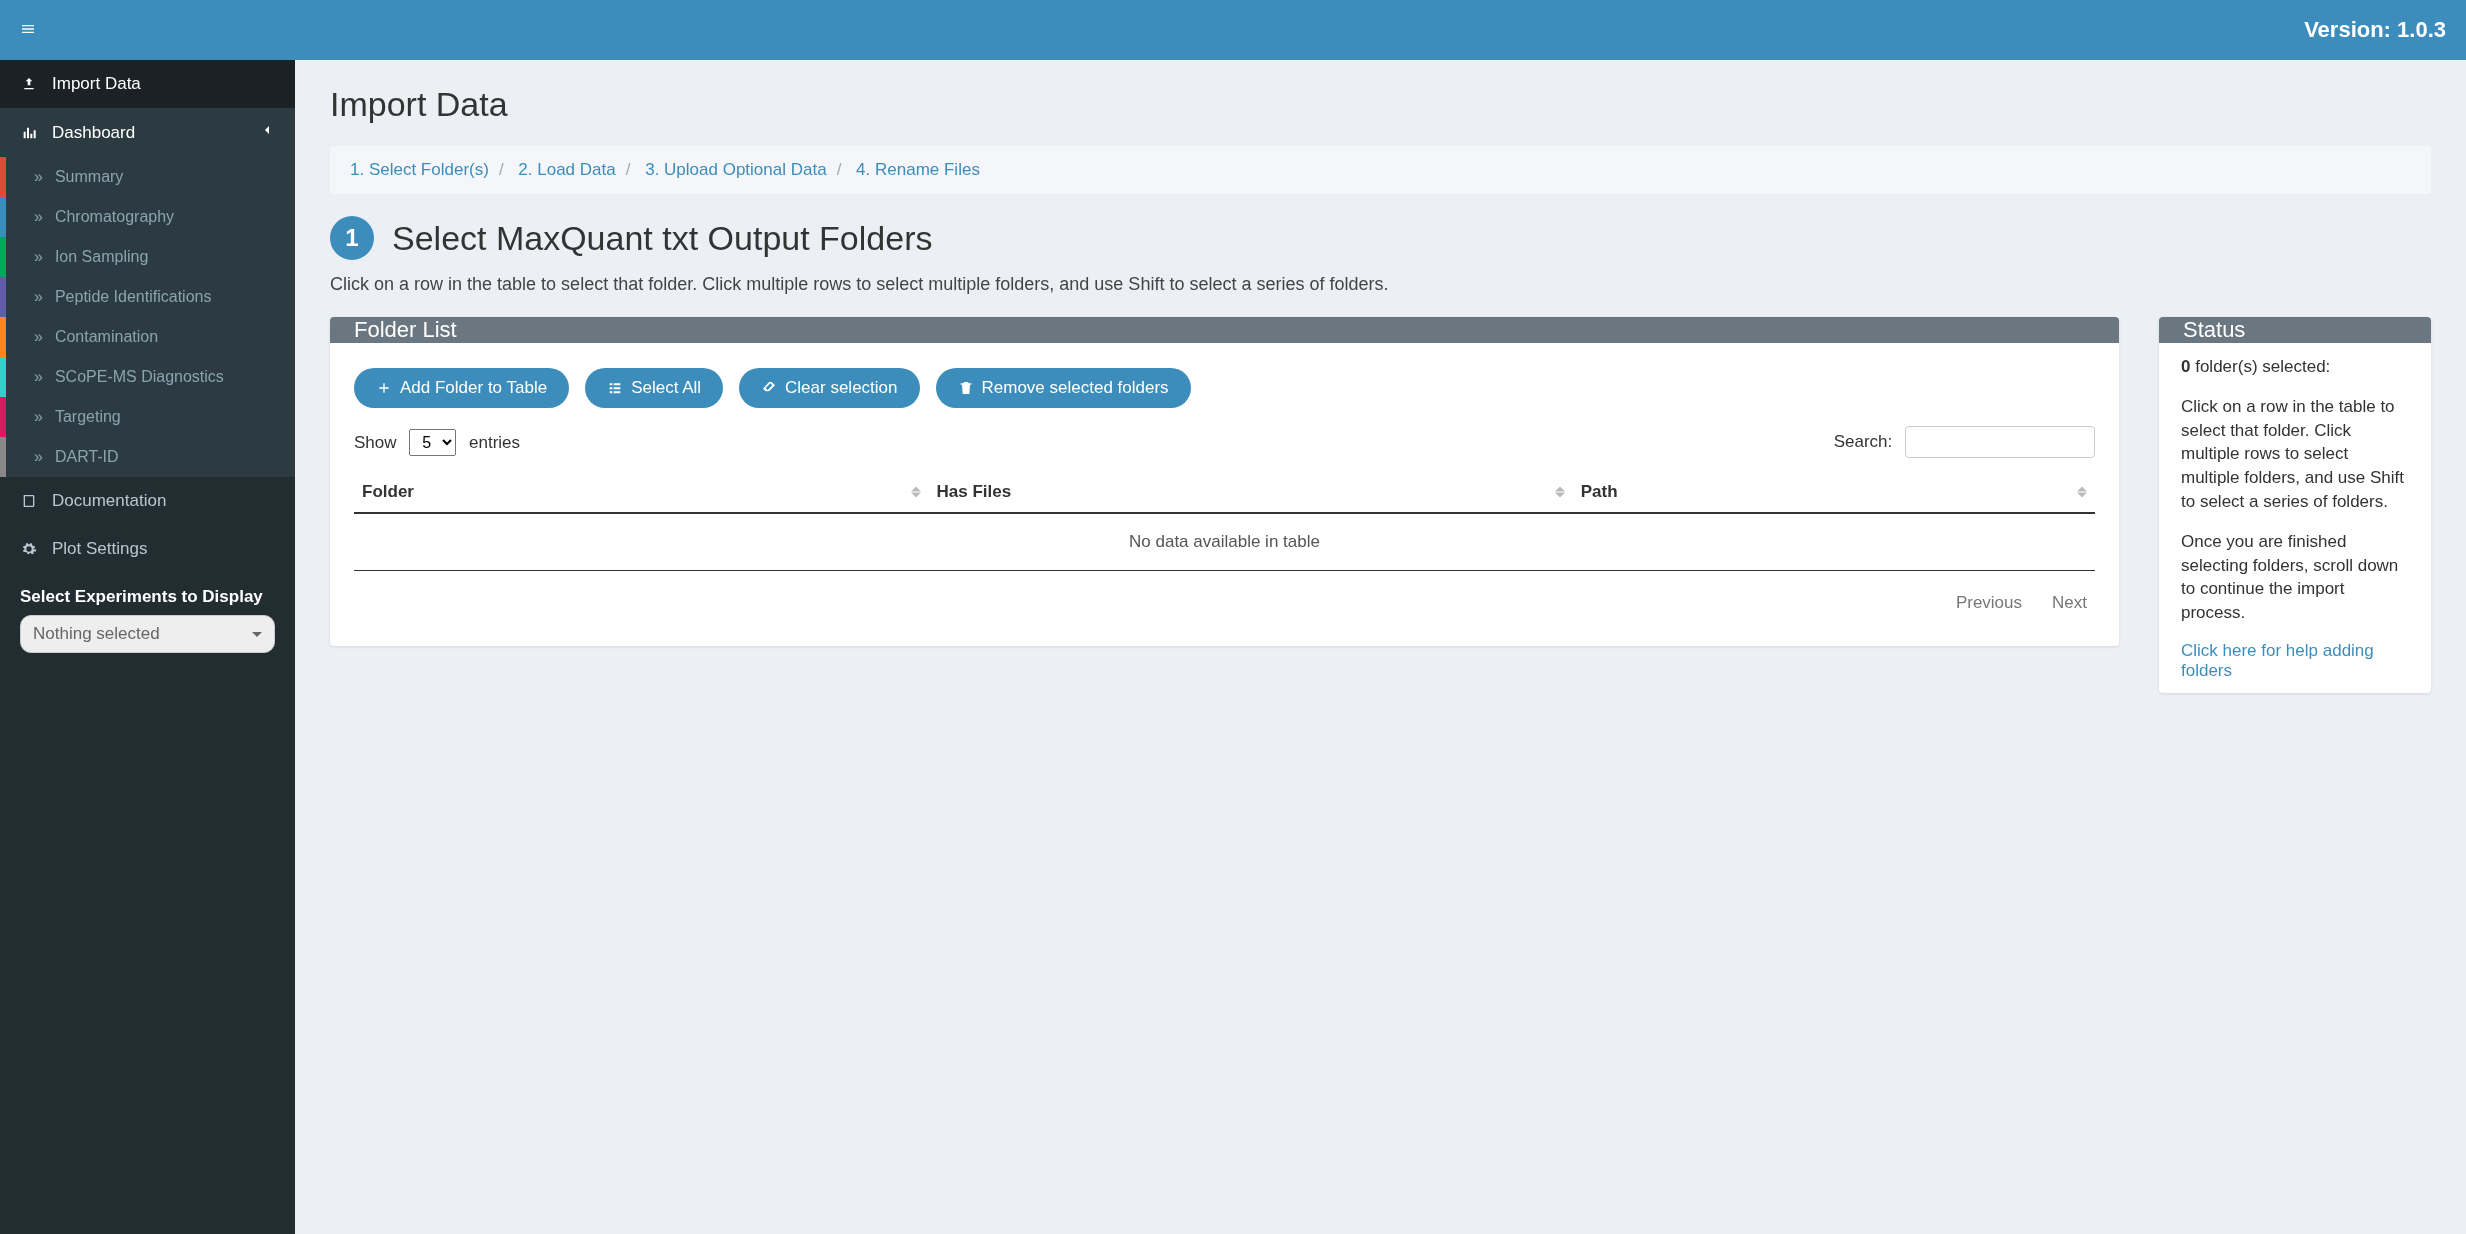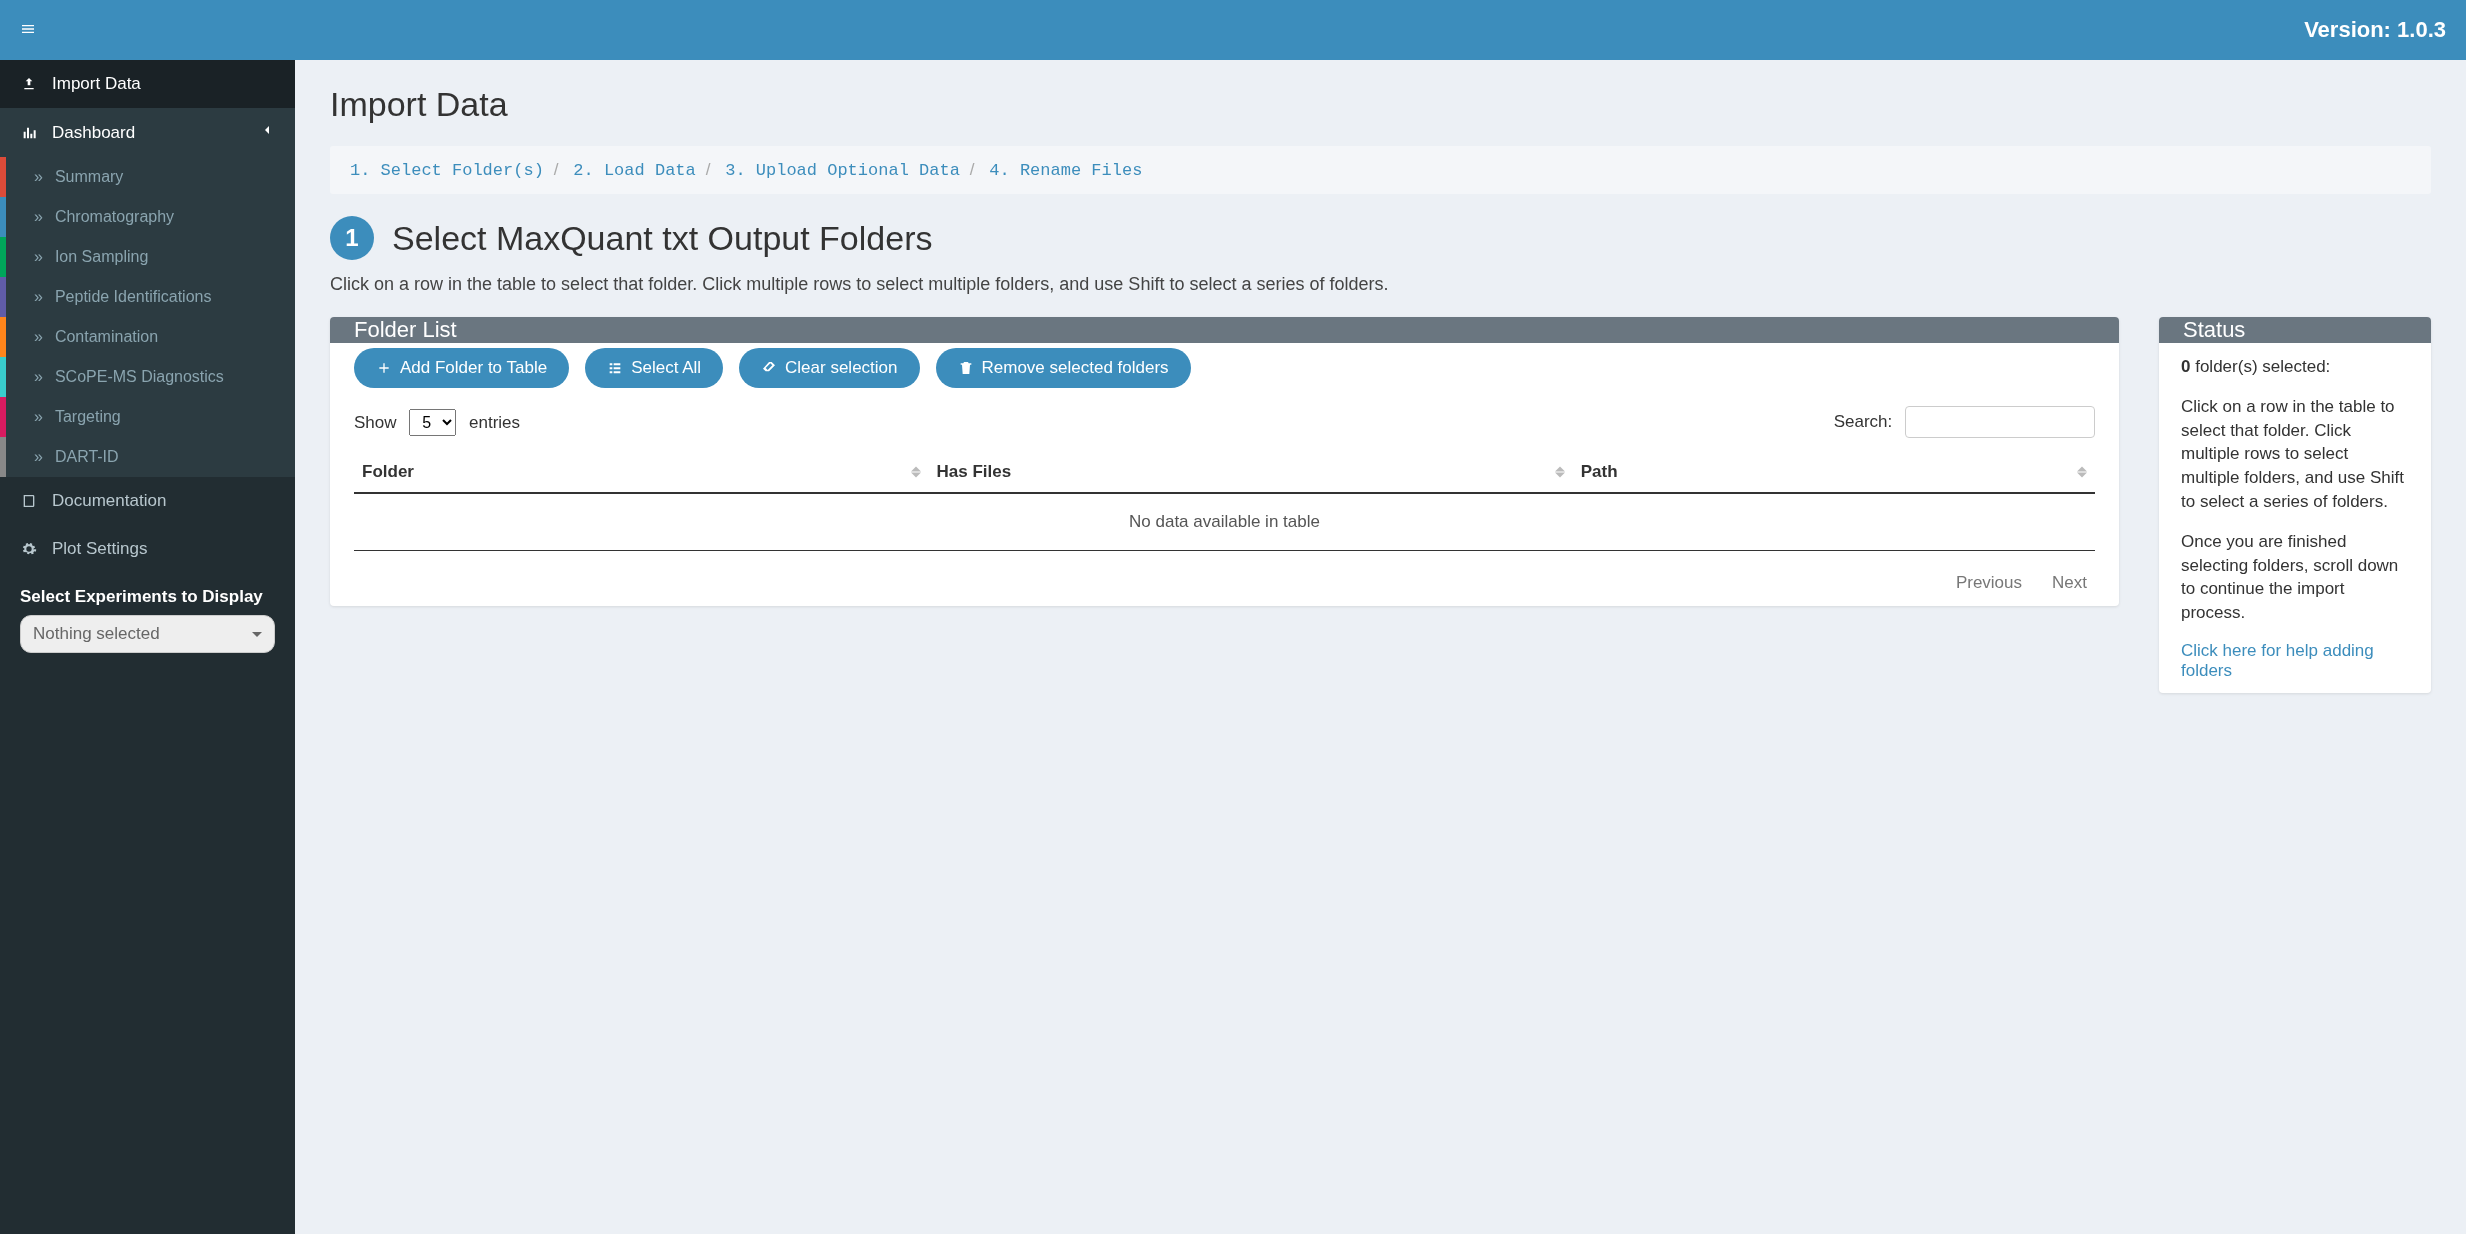--- a/index.html
+++ b/index.html
@@ -36,34 +36,34 @@
 .side-lower .side-item { background: transparent; color: #b8c7ce; }
 .side-section-label { padding: 14px 20px 8px; color: #fff; font-weight: 600; }
 .select-box { margin: 0 20px 20px; background: #eee; color: #666; border: 1px solid #ccc; border-radius: 11px; padding: 8px 12px; display: flex; justify-content: space-between; align-items: center; cursor: pointer; }
 .caret-down { width: 0; height: 0; border-left: 5px solid transparent; border-right: 5px solid transparent; border-top: 5px solid #666; }
 
 
 .main { flex: 1; padding: 25px 35px; }
 .page-title { font-size: 34px; font-weight: 400; color: #333; margin-bottom: 22px; }
 
 .steps-bar { background: #f4f6f9; border-radius: 3px; padding: 14px 20px; font-size: 17px; margin-bottom: 22px; }
-.steps-bar a { color: #3c8dbc; text-decoration: none; cursor: pointer; font-family: Liberation Mono, monospace; }
+.steps-bar a { color: #3c8dbc; text-decoration: none; cursor: pointer; }
 .steps-bar .sep { color: #aaa; margin: 0 10px; }
 
 .section-head { display: flex; align-items: center; gap: 18px; margin-bottom: 14px; }
 .circle-num { width: 44px; height: 44px; border-radius: 50%; background: #3c8dbc; color: #fff; display: flex; align-items: center; justify-content: center; font-size: 24px; font-weight: 700; }
 .section-title { font-size: 34px; font-weight: 400; }
 .section-desc { font-size: 18px; color: #444; margin-bottom: 22px; }
 
 .two-col { display: flex; gap: 40px; align-items: flex-start; }
 .panel { background: #fff; border-radius: 4px; box-shadow: 0 1px 3px rgba(0,0,0,.1); overflow: hidden; }
 .panel.left { flex: 1; }
 .panel.right { width: 272px; }
 .panel-head { background: #6a7680; color: #fff; padding: 0 24px; font-size: 22px; font-weight: 400; }
-.panel-body { padding: 5px 24px; }
+.panel-body { padding: 25px 24px; }
 
 .btn-row { display: flex; gap: 16px; flex-wrap: wrap; margin-bottom: 18px; }
 .btn { background: #3c8dbc; color: #fff; border: none; border-radius: 22px; padding: 10px 22px; font-size: 17px; display: inline-flex; align-items: center; gap: 8px; cursor: pointer; }
 .btn svg { width: 16px; height: 16px; fill: #fff; }
 
 .table-controls { display: flex; justify-content: space-between; align-items: center; font-size: 17px; color: #333; margin-bottom: 14px; }
 .show-ctrl select { padding: 3px 8px; font-size: 16px; margin: 0 8px; }
 .search-ctrl input { border: 1px solid #ccc; border-radius: 4px; padding: 6px 10px; font-size: 16px; width: 190px; margin-left: 8px; }
 
 .dt-table { width: 100%; border-collapse: collapse; }

